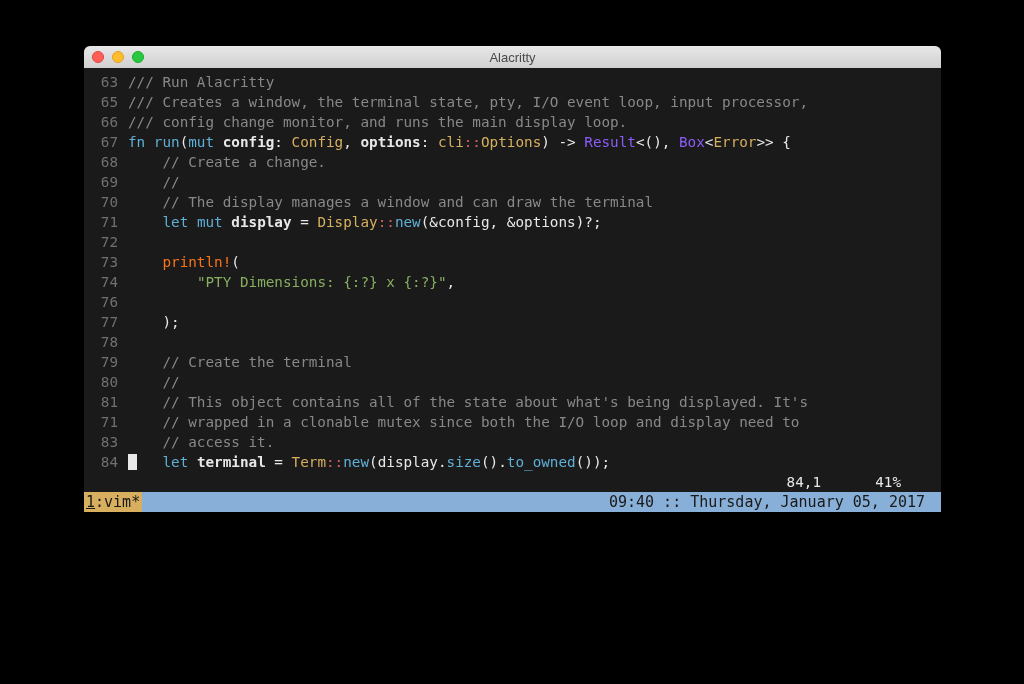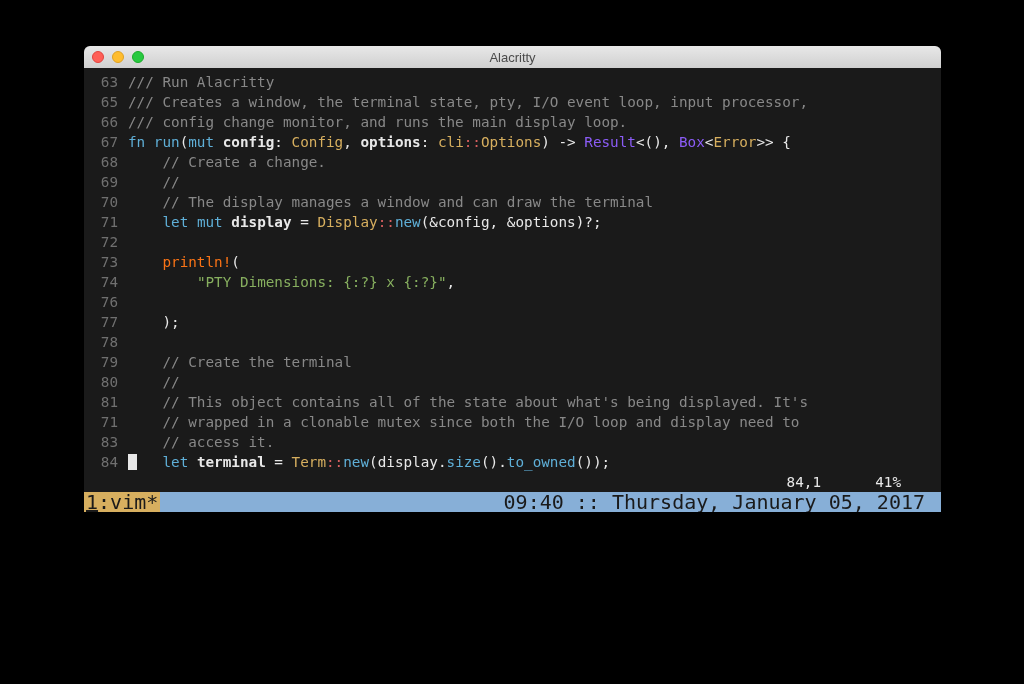--- a/index.html
+++ b/index.html
@@ -24,21 +24,21 @@
     .id { color: #e8e8e8; font-weight: bold; }
     .op { color: #e8e8e8; }
     .str { color: #87af5f; }
     .pn { color: #e8e8e8; }
     .ns { color: #d75f5f; }
     .mac { color: #f97316; }
     .cursor { background: #e8e8e8; color: #1a1a1a; }
     .status1 { display: flex; color: #e8e8e8; font-size: 14.3px; line-height: 20px; padding-left: 44px; margin-left: 48px; }
     .status1 .pos { margin-left: auto; padding-right: 120px; }
     .status1 .pct { position: absolute; right: 40px; }
-    .status2 { background: #87afd7; color: #1a1a1a; font-size: 20px; line-height: 20px; display: flex; gap: 36px; }
+    .status2 { background: #87afd7; color: #1a1a1a; font-size: 15px; line-height: 20px; display: flex; gap: 36px; }
     .status2 .sess { background: #d7af5f; color: #1a1a1a; padding: 0 2px; }
     .status2 .sess .num { text-decoration: underline; }
     .status2 .dt { margin-left: auto; padding-right: 16px; }
   </style>
 </head>
 <body>
 
 <div class="window">
   <div class="titlebar">
     <div class="traffic">

